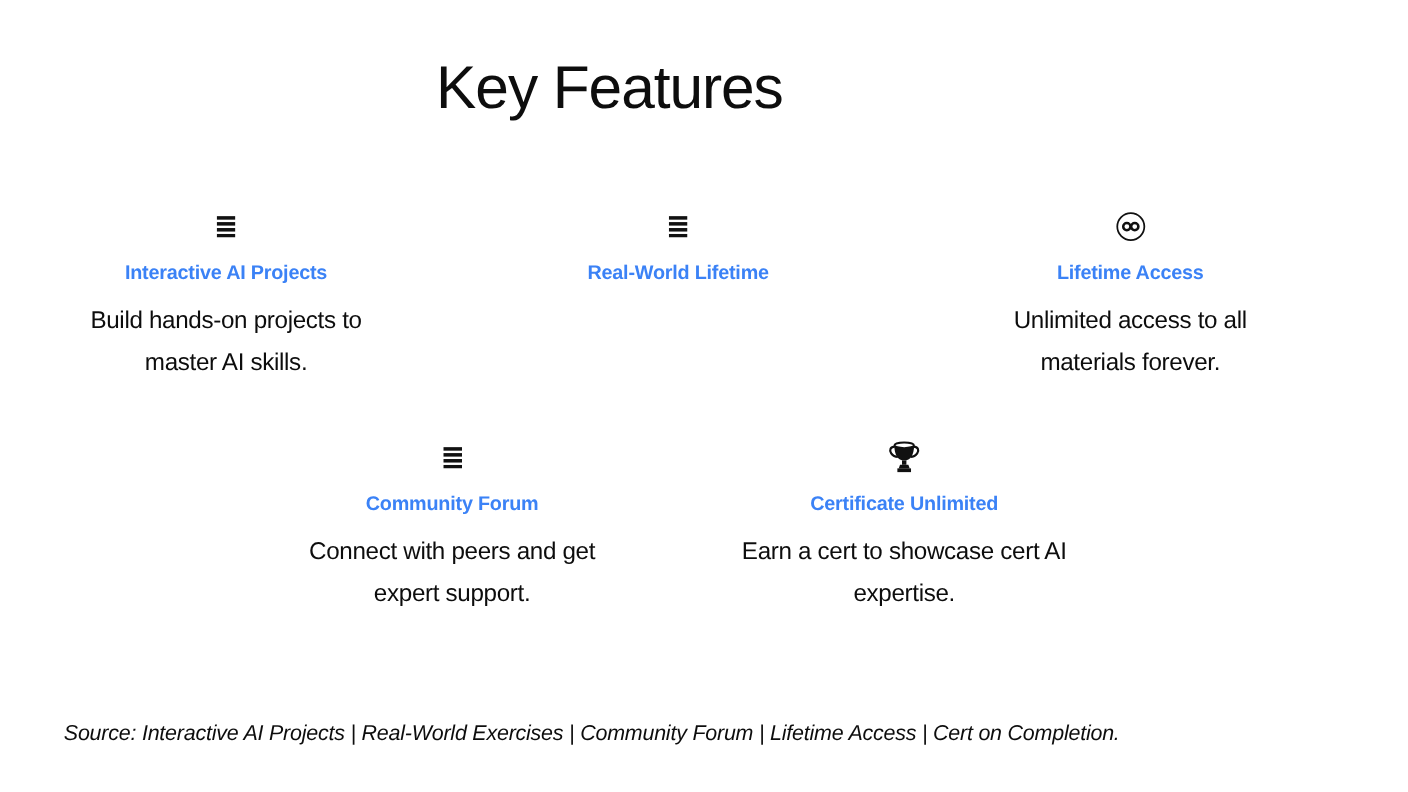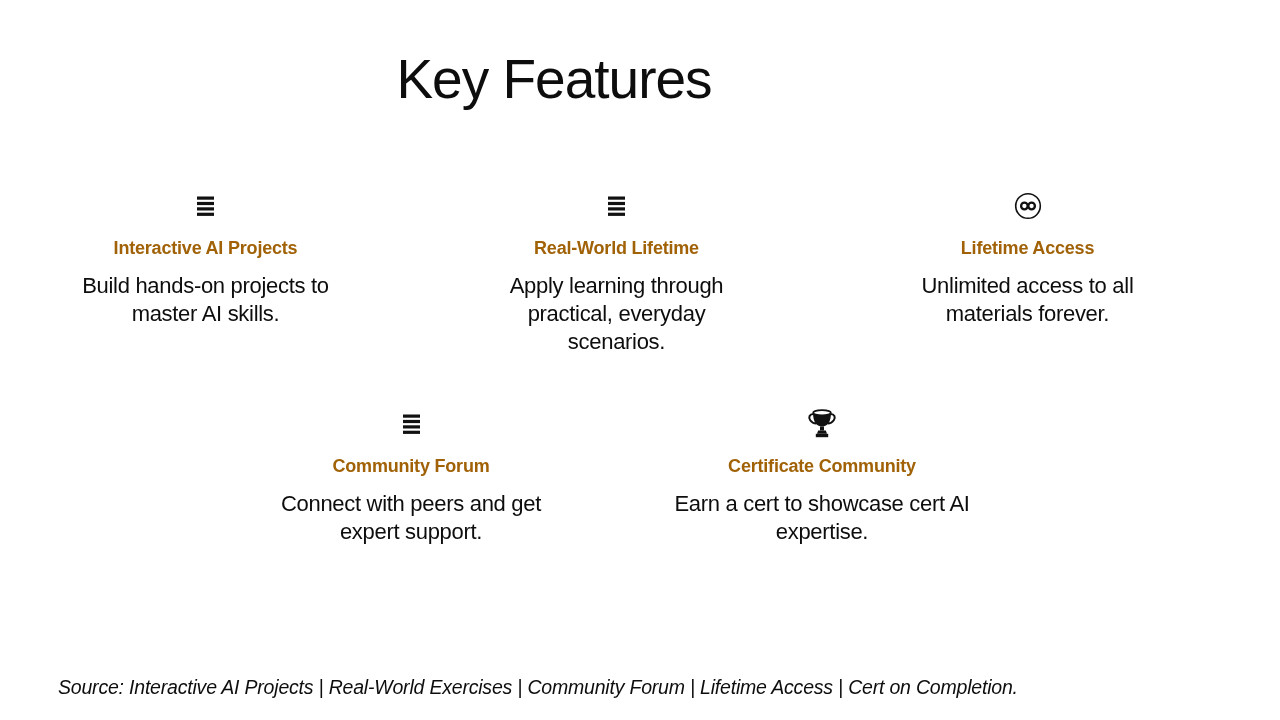--- a/index.html
+++ b/index.html
@@ -46,35 +46,35 @@
     display: flex;
     align-items: center;
     justify-content: center;
     margin-bottom: 16px;
   }
   .feature-title {
     margin: 0 0 13px 0;
     font-size: 18px;
     font-weight: 700;
     letter-spacing: -0.2px;
-    color: #a16207;
+    color: #3b82f6;
   }
   .feature-desc {
     margin: 0 auto;
     font-size: 22px;
-    line-height: 28px;
+    line-height: 38px;
     letter-spacing: -0.3px;
     max-width: 300px;
     color: #0d0d0d;
   }
   .feature-card:nth-child(2) .feature-desc { max-width: 240px; }
   .source-line {
     position: absolute;
     left: 58px;
-    top: 676px;
+    top: 656px;
     margin: 0;
     font-size: 19.5px;
     font-style: italic;
     letter-spacing: -0.2px;
     color: #0d0d0d;
     white-space: nowrap;
   }
   .icon-svg { display: block; }
 </style>
 </head>
@@ -102,21 +102,20 @@
     <article class="feature-card">
       <div class="icon-wrap">
         <svg class="icon-svg" width="17" height="20" viewBox="0 0 17 20">
           <rect x="0" y="0.5" width="17" height="3.2" fill="#111"></rect>
           <rect x="0" y="5.9" width="17" height="3.2" fill="#111"></rect>
           <rect x="0" y="11.3" width="17" height="3.2" fill="#111"></rect>
           <rect x="0" y="16.7" width="17" height="3.2" fill="#111"></rect>
         </svg>
       </div>
       <h3 class="feature-title">Real-World Lifetime</h3>
-      <p class="feature-desc">Apply learning through practical, everyday scenarios.</p>
     </article>
 
     <article class="feature-card">
       <div class="icon-wrap">
         <svg class="icon-svg" width="28" height="28" viewBox="0 0 28 28">
           <circle cx="14" cy="14" r="12.3" fill="none" stroke="#111" stroke-width="1.6"></circle>
           <circle cx="10.4" cy="14" r="3.3" fill="none" stroke="#111" stroke-width="2.3"></circle>
           <circle cx="17.6" cy="14" r="3.3" fill="none" stroke="#111" stroke-width="2.3"></circle>
         </svg>
       </div>
@@ -142,21 +141,21 @@
         <svg class="icon-svg" width="30" height="32" viewBox="0 0 30 32">
           <path d="M6.5 6 C2.5 6 1.2 9.2 3.2 12.2 C4.7 14.4 7.2 15.4 9.2 15.4" fill="none" stroke="#111" stroke-width="2"></path>
           <path d="M23.5 6 C27.5 6 28.8 9.2 26.8 12.2 C25.3 14.4 22.8 15.4 20.8 15.4" fill="none" stroke="#111" stroke-width="2"></path>
           <path d="M6 4.5 C6 13.5 9.2 18.5 15 18.5 C20.8 18.5 24 13.5 24 4.5 Z" fill="#111"></path>
           <ellipse cx="15" cy="4.8" rx="8.8" ry="2.6" fill="#fff" stroke="#111" stroke-width="1.8"></ellipse>
           <rect x="13" y="18.5" width="4" height="4" fill="#111"></rect>
           <path d="M11.2 22.5 L18.8 22.5 L20 25.8 L10 25.8 Z" fill="#111"></path>
           <rect x="8.8" y="25.8" width="12.4" height="3.4" fill="#111"></rect>
         </svg>
       </div>
-      <h3 class="feature-title">Certificate Community</h3>
+      <h3 class="feature-title">Certificate Unlimited</h3>
       <p class="feature-desc">Earn a cert to showcase cert AI expertise.</p>
     </article>
 
   </div>
 
   <p class="source-line">Source: Interactive AI Projects | Real-World Exercises | Community Forum | Lifetime Access | Cert on Completion.</p>
 
 </div>
 
 </body></html>

